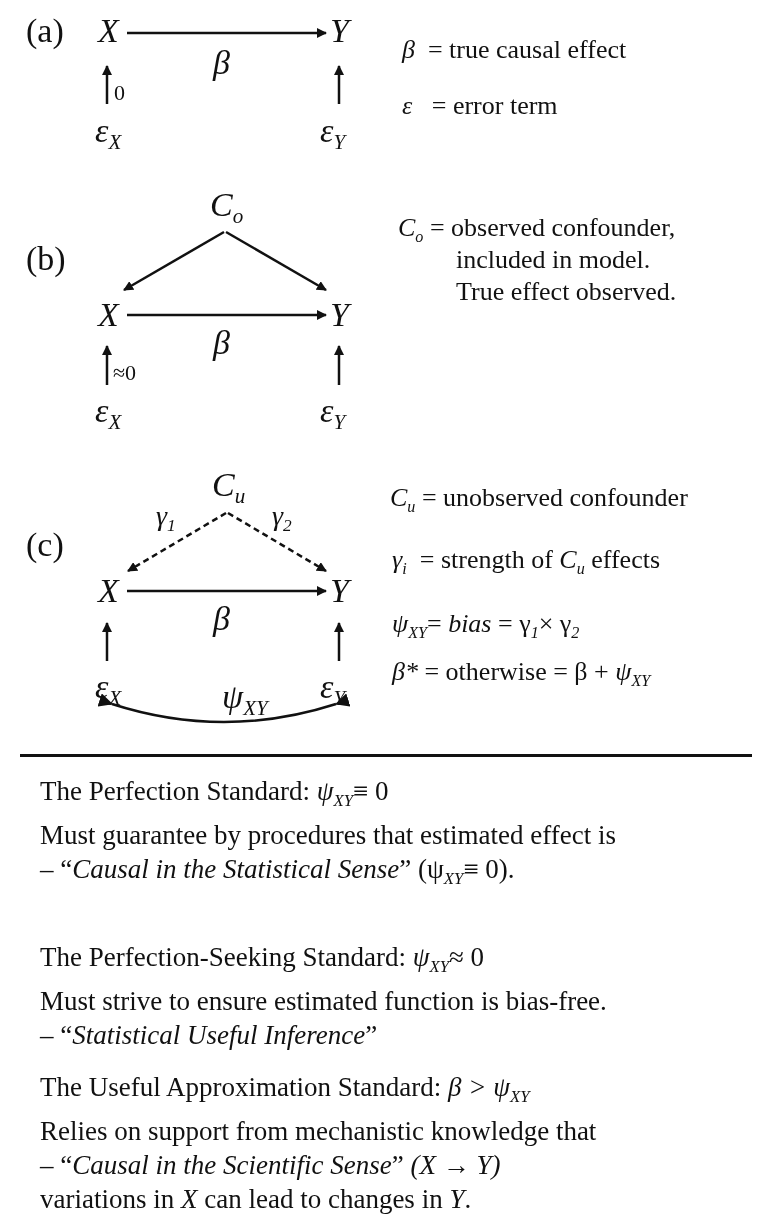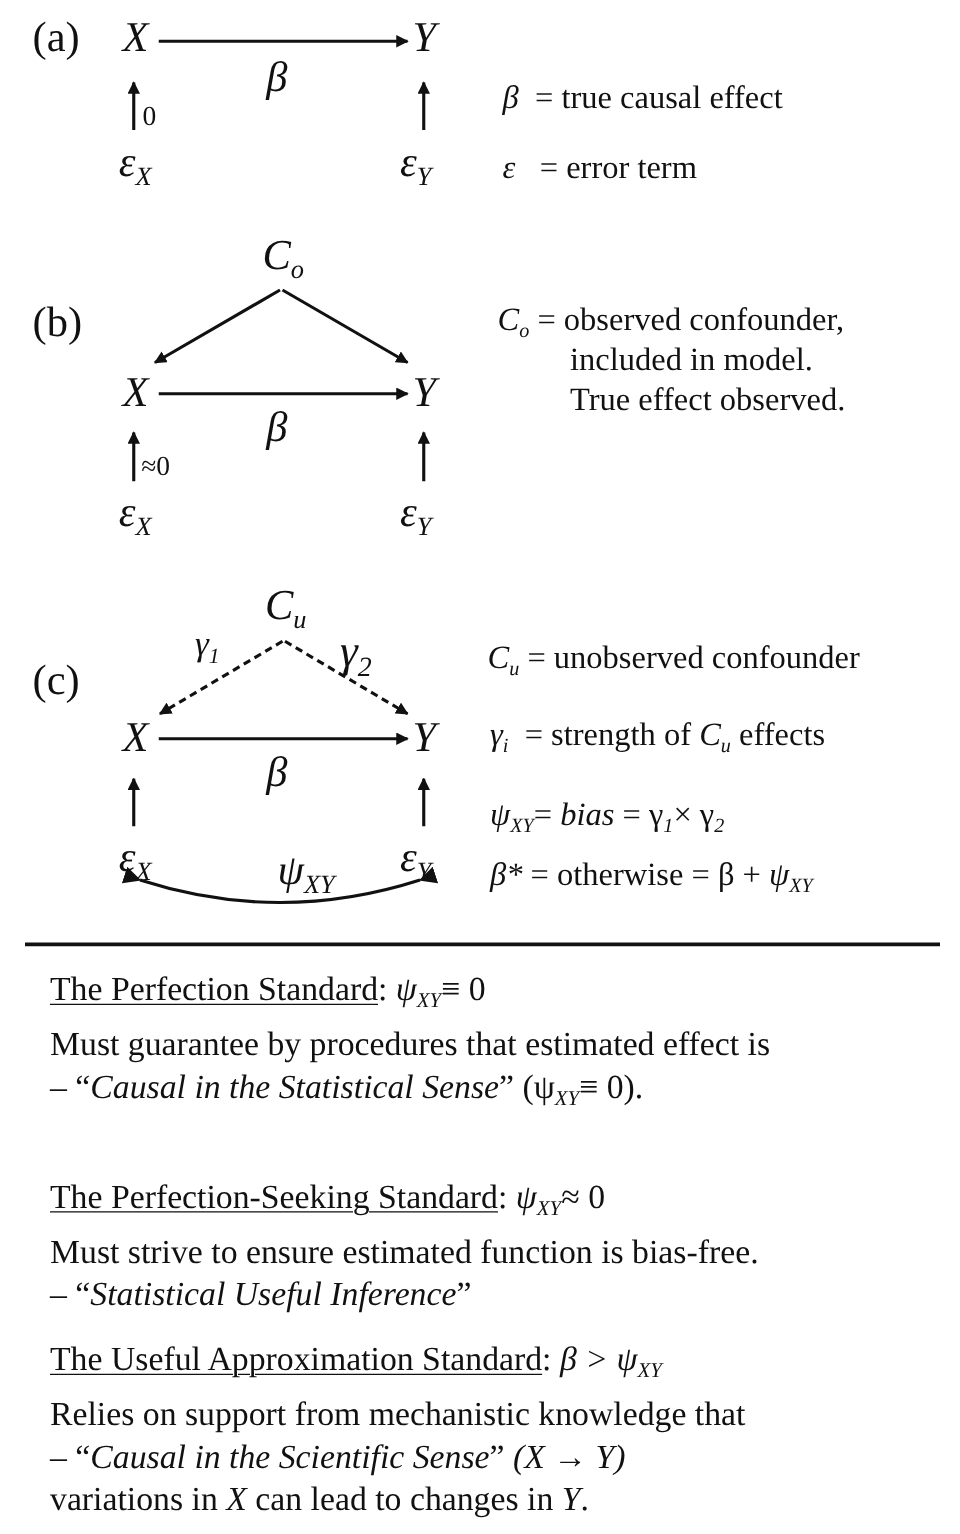--- a/index.html
+++ b/index.html
@@ -3,26 +3,26 @@
 <meta charset="utf-8">
 <style>
   html, body { margin:0; padding:0; background:#ffffff; }
   body { width:768px; height:1227px; position:relative; overflow:hidden;
          font-family:"Liberation Serif","DejaVu Serif",serif; color:#111; }
   .abs { position:absolute; white-space:nowrap; }
   .panel-label { font-size:34px; }
   .var { font-style:italic; font-size:34px; }
   .sub { font-style:italic; font-size:0.62em; vertical-align:-0.35em; }
   .small { font-size:22px; }
-  .legend { font-size:26px; line-height:1.22;margin-top:28px; }
+  .legend { font-size:26px; line-height:1.22; }
   .legend i { font-style:italic; }
   svg.diag { position:absolute; left:0; top:0; width:768px; height:760px; overflow:visible; }
   .hr { position:absolute; left:20px; top:754px; width:732px; height:3px; background:#111; }
   .std { position:absolute; left:40px; font-size:27px; line-height:34px; transform-origin:left top; }
-  .std .title { text-decoration:underline; text-decoration-thickness:1px; text-underline-offset:3px;margin-top:48px; }
+  .std .title { text-decoration-thickness:1px; text-underline-offset:3px;margin-top:48px; }
   .std i { font-style:italic; }
 </style>
 </head>
 <body>
 
 <svg class="diag" viewBox="0 0 768 760">
   <defs>
     <marker id="ah" markerWidth="10" markerHeight="10" refX="9" refY="5" orient="auto" markerUnits="userSpaceOnUse">
       <path d="M0,0 L10,5 L0,10 Z" fill="#111"></path>
     </marker>
@@ -68,21 +68,21 @@
 <div class="abs small" style="left:113px;top:360px;">≈0</div>
 <div class="abs var" style="left:95px;top:392px;"><span>ε</span><span class="sub">X</span></div>
 <div class="abs var" style="left:320px;top:392px;"><span>ε</span><span class="sub">Y</span></div>
 
 <div class="abs legend" style="left:398px;top:212px;"><i>C</i><span class="sub">o</span> <span>= observed confounder,</span></div>
 <div class="abs legend" style="left:456px;top:244px;">included in model.</div>
 <div class="abs legend" style="left:456px;top:276px;text-align:center;">True effect observed.</div>
 
 <div class="abs var" style="left:212px;top:466px;"><span>C</span><span class="sub">u</span></div>
 <div class="abs var" style="left:156px;top:500px;font-size:28px;"><span>γ</span><span class="sub">1</span></div>
-<div class="abs var" style="left:272px;top:500px;font-size:36px;"><span>γ</span><span class="sub">2</span></div>
+<div class="abs var" style="left:272px;top:500px;font-size:28px;"><span>γ</span><span class="sub">2</span></div>
 <div class="abs panel-label" style="left:26px;top:526px;">(c)</div>
 <div class="abs var" style="left:98px;top:572px;">X</div>
 <div class="abs var" style="left:330px;top:572px;">Y</div>
 <div class="abs var" style="left:213px;top:600px;">β</div>
 <div class="abs var" style="left:95px;top:668px;"><span>ε</span><span class="sub">X</span></div>
 <div class="abs var" style="left:320px;top:668px;"><span>ε</span><span class="sub">Y</span></div>
 <div class="abs var" style="left:202px;top:678px;margin-left:20px;"><span>ψ</span><span class="sub">XY</span></div>
 
 <div class="abs legend" style="left:390px;top:482px;"><i>C</i><span class="sub">u</span> <span>= unobserved confounder</span></div>
 <div class="abs legend" style="left:392px;top:544px;"><i>γ</i><span class="sub">i</span>&nbsp;&nbsp;<span>= strength of</span> <i>C</i><span class="sub">u</span> <span>effects</span></div>

